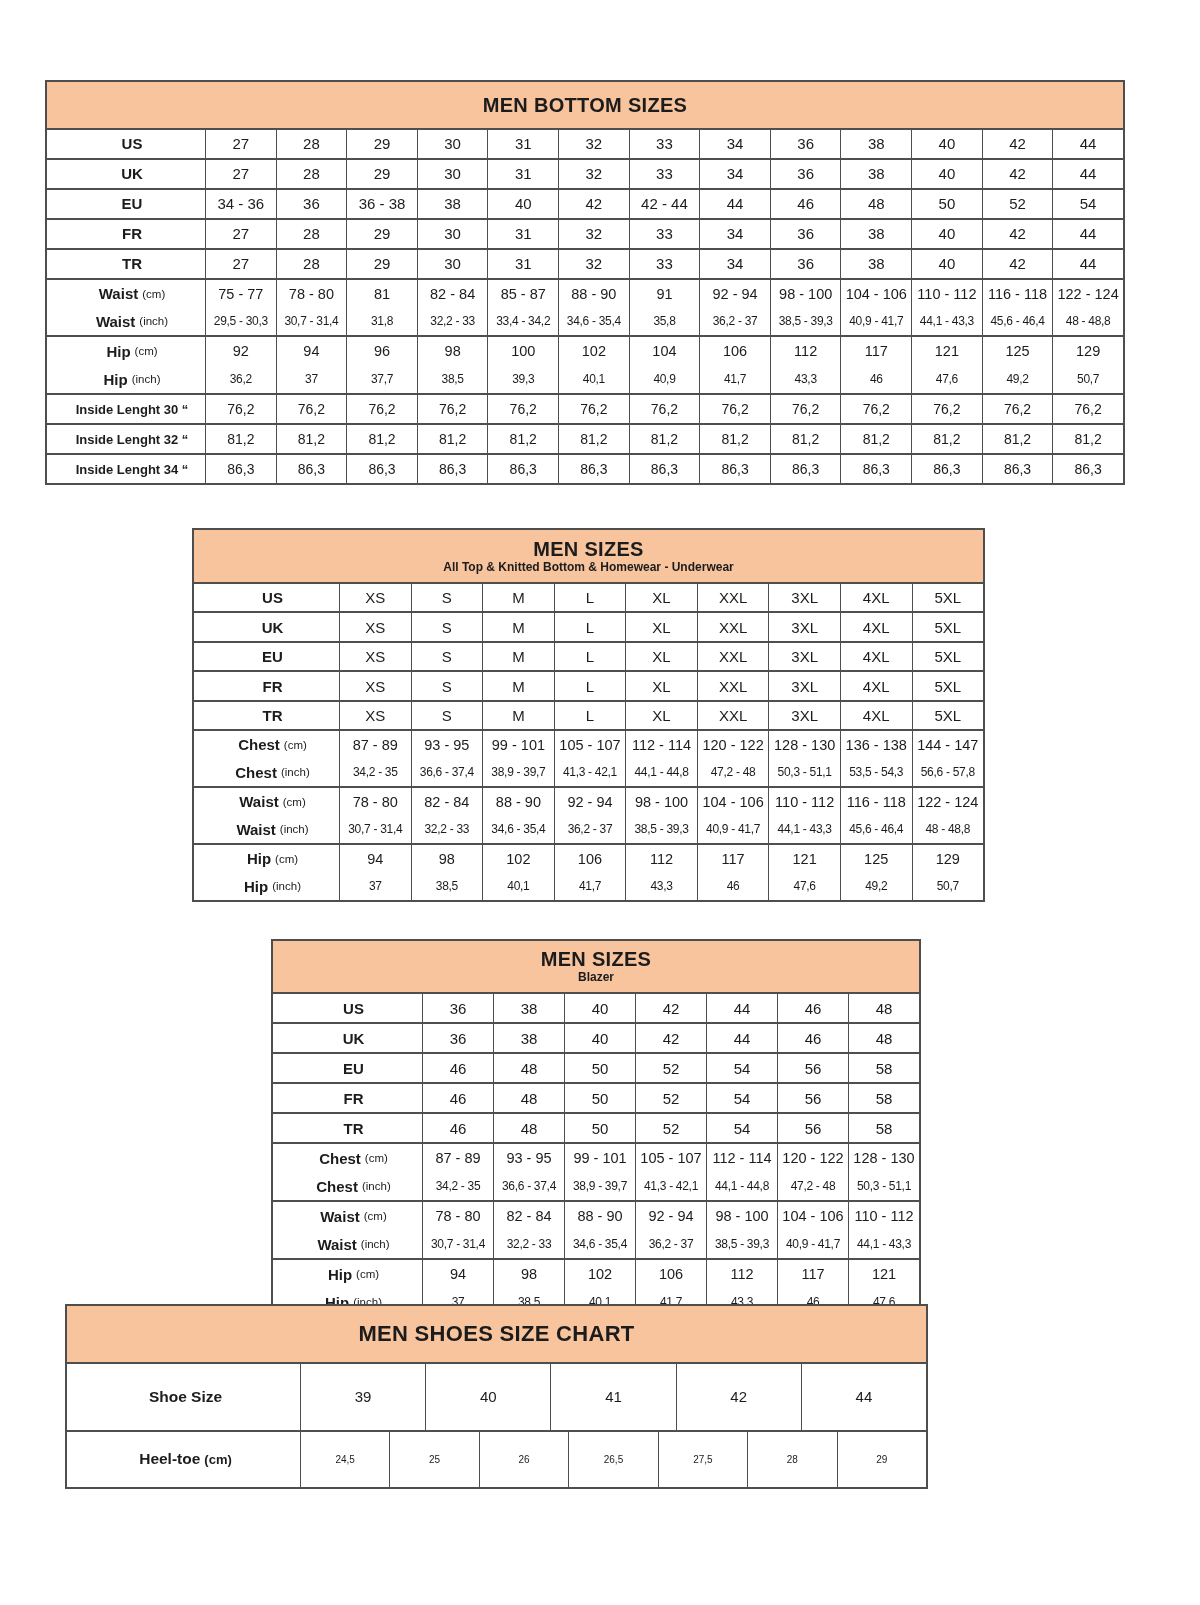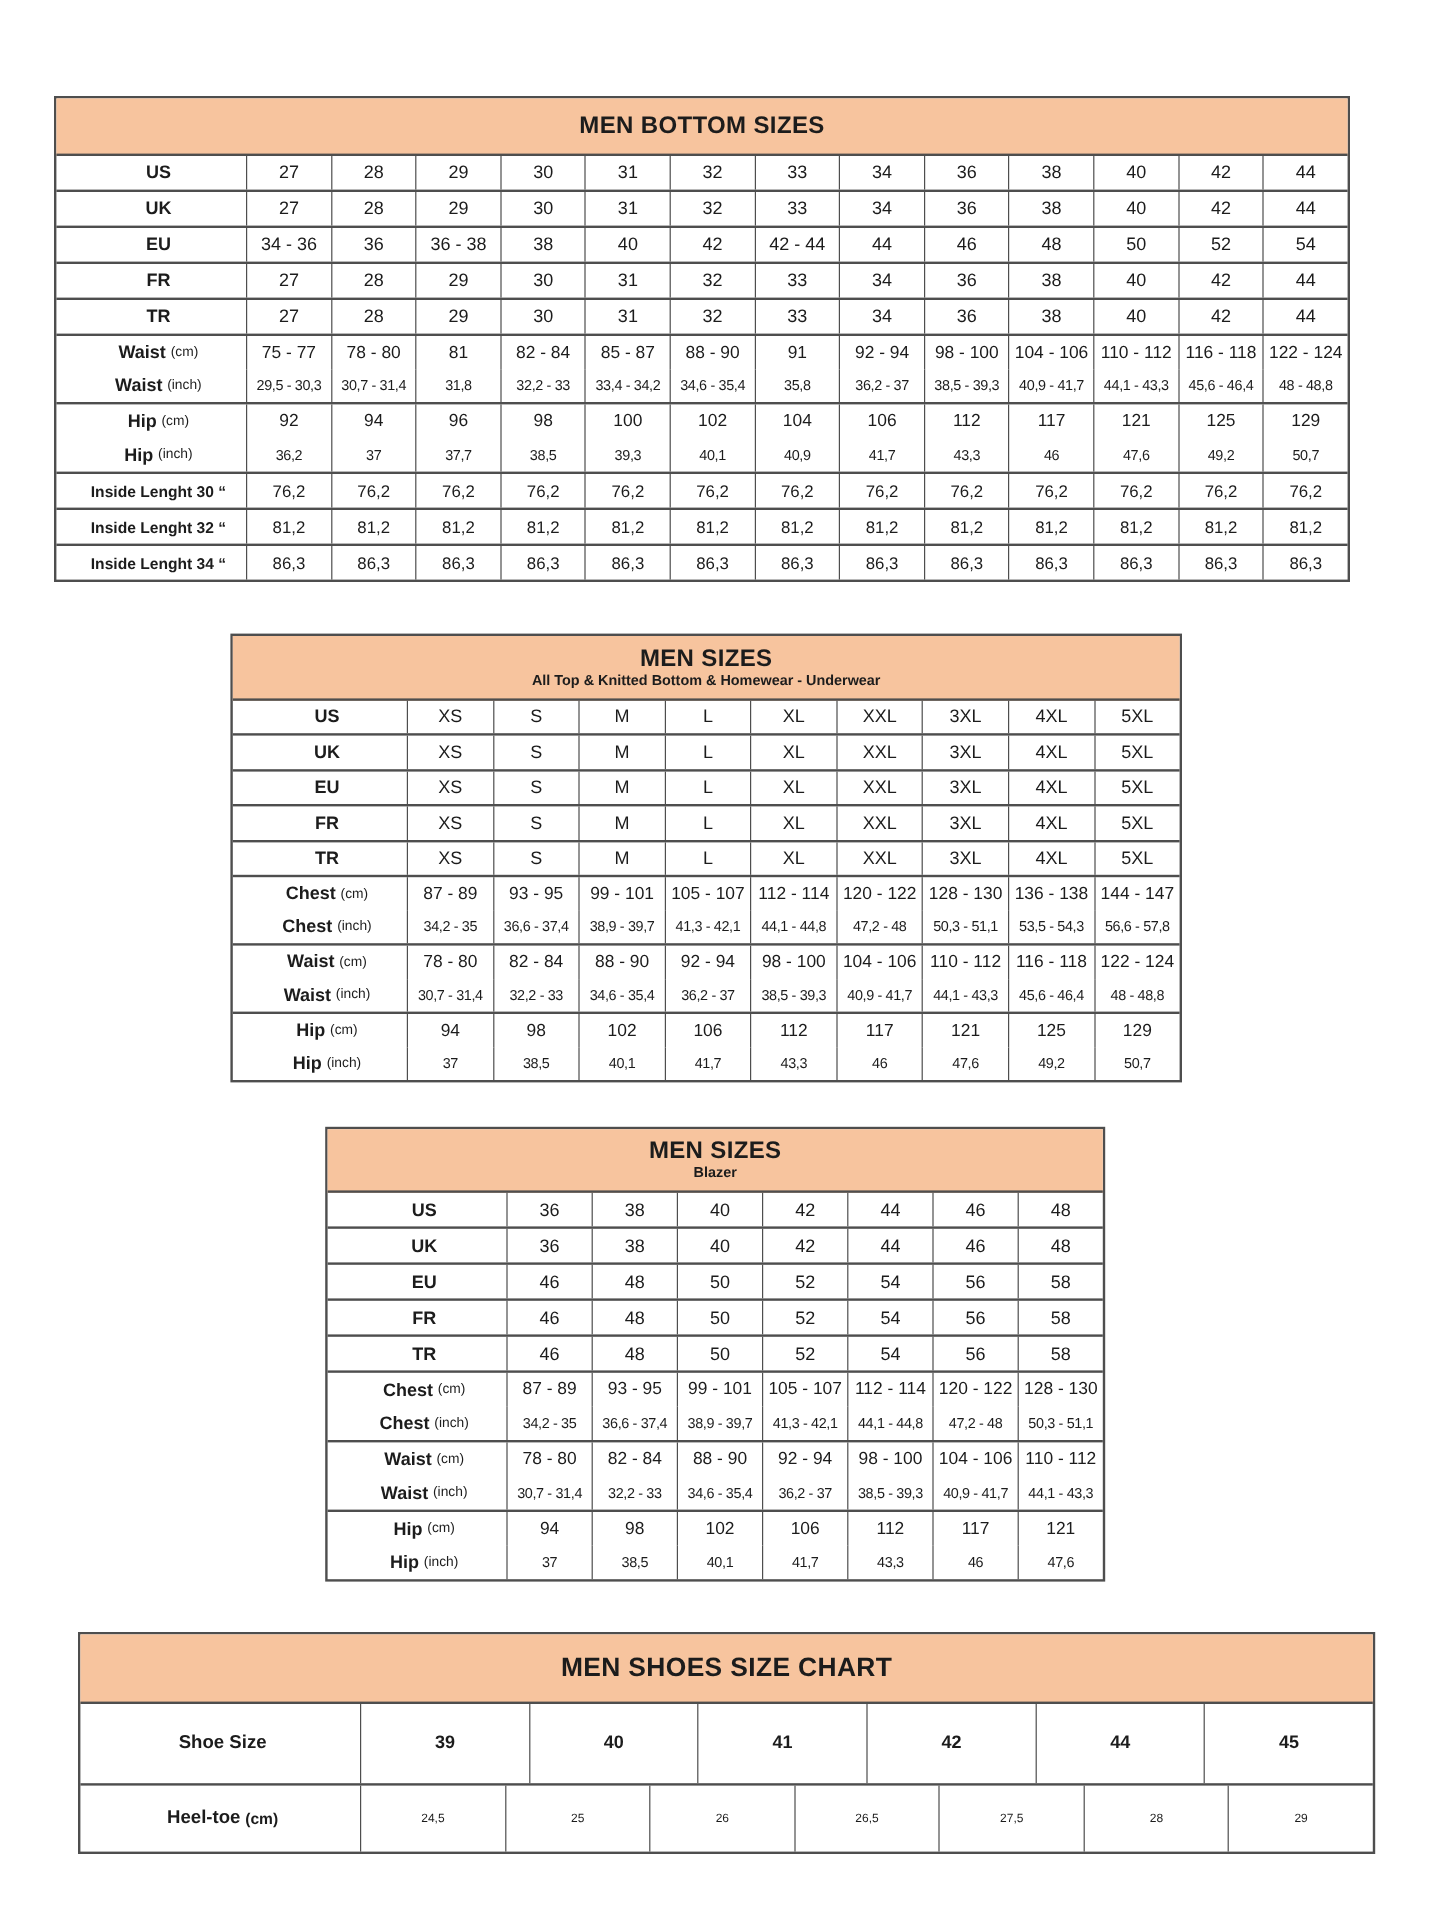--- a/index.html
+++ b/index.html
@@ -9,21 +9,21 @@
   }
   *{box-sizing:border-box}
   html,body{margin:0;padding:0}
   body{font-family:"Liberation Sans",sans-serif;color:var(--text);background:#fff}
   .page{position:relative;width:1200px;height:1605px;background:#fff;overflow:hidden}
 
   .tbl{position:absolute;display:flex;flex-direction:column;border:2px solid var(--border);background:#fff}
   .t1{left:45px;top:80px;width:1080px;height:405px}
   .t2{left:192px;top:528px;width:793px;height:374px}
   .t3{left:271px;top:939px;width:650px;height:379px}
-  .t4{left:65px;top:1360px;width:1081px;height:185px}
+  .t4{left:65px;top:1304px;width:863px;height:185px}
 
   .thead{flex:0 0 auto;background:var(--peach);border-bottom:2px solid var(--border);
          display:flex;flex-direction:column;align-items:center;justify-content:center;gap:1px}
   .t1 .thead{height:48px}
   .t2 .thead{height:54px}
   .t3 .thead{height:53px}
   .t4 .thead{height:58px}
 
   .title{font-weight:700;font-size:20px;letter-spacing:.3px;line-height:1.1}
   .t4 .title{font-size:22px}
@@ -44,21 +44,21 @@
   .label-main{font-weight:700;font-size:15px}
   .unit{font-weight:400;font-size:11.5px;margin-left:4px}
 
   .row.size .val{font-size:15px}
   .row.cm   .val{font-size:14.5px}
   .row.inch .val{font-size:12px;letter-spacing:-.3px}
   .row.il   .val{font-size:14px}
   .row.il   .label-main{font-size:13px}
 
   .row.shoe{flex:1.18}
-  .row.shoe .val{font-size:15px;font-weight:700}
+  .row.shoe .val{font-size:15px;font-weight:400}
   .row.heel .val{font-size:10px}
   .t4 .label-main{font-size:15.5px}
   .t4 .unit{font-size:13px;font-weight:700}
 </style>
 </head>
 <body>
 
 <div class="page">
   <section class="tbl t1">
       <div class="thead">
@@ -608,21 +608,20 @@
       <div class="rows">
         <div class="row shoe gs">
           <div class="cell label">
             <span class="label-main">Shoe Size</span>
           </div>
           <div class="cell val">39</div>
           <div class="cell val">40</div>
           <div class="cell val">41</div>
           <div class="cell val">42</div>
           <div class="cell val">44</div>
-          <div class="cell val">45</div>
         </div>
         <div class="row heel gs">
           <div class="cell label">
             <span class="label-main">Heel-toe</span>
             <span class="unit">(cm)</span>
           </div>
           <div class="cell val">24,5</div>
           <div class="cell val">25</div>
           <div class="cell val">26</div>
           <div class="cell val">26,5</div>

